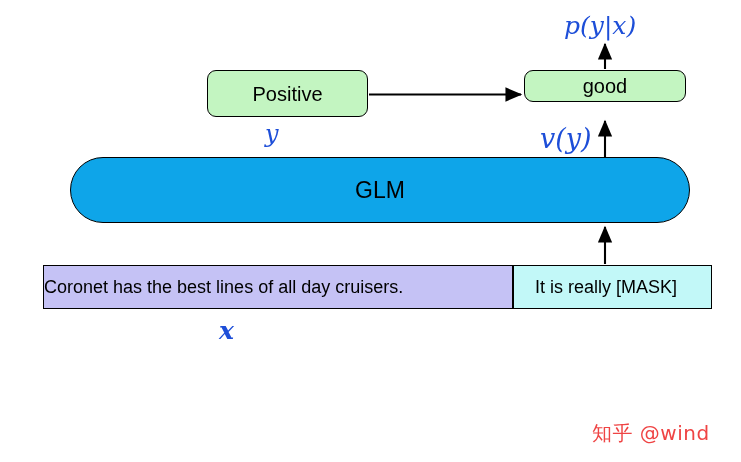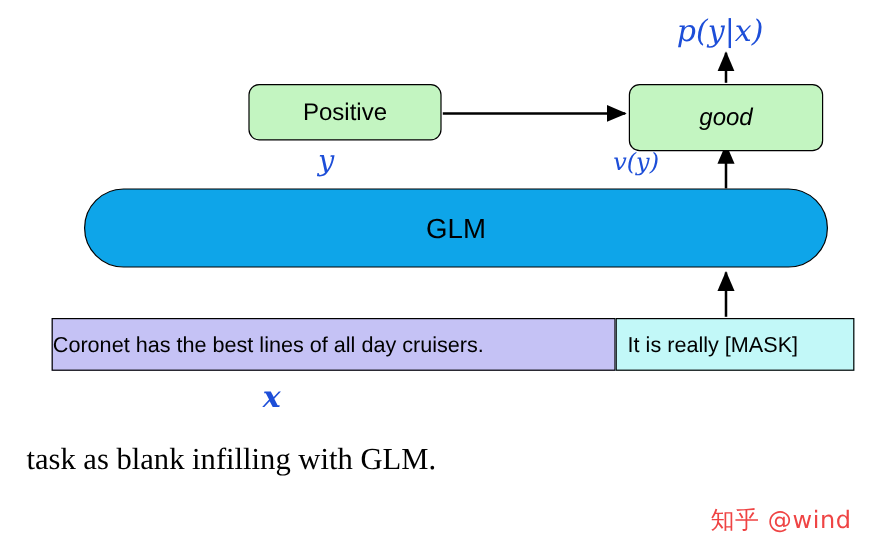--- a/index.html
+++ b/index.html
@@ -44,24 +44,23 @@
     top: 70px;
     width: 161px;
     height: 47px;
     border-radius: 9px;
     background: #c3f5c1;
   }
   #good-box {
     left: 524px;
     top: 70px;
     width: 162px;
-    height: 56px;
+    height: 32px;
     border-radius: 9px;
     background: #c3f5c1;
-    font-style: italic;
   }
 
   
   #glm-box {
     left: 70px;
     top: 157px;
     width: 620px;
     height: 66px;
     border-radius: 34px;
     background: #0ea5e9;
@@ -79,21 +78,21 @@
     justify-content: flex-start;
   }
   #mask-text-box {
     left: 513px;
     top: 265px;
     width: 199px;
     height: 44px;
     background: #c2f8f8;
     font-size: 18px;
     justify-content: flex-start;
-    padding-left: 9px;
+    padding-left: 21px;
   }
 
   
   .math-label {
     position: absolute;
     font-family: "DejaVu Serif", "Liberation Serif", serif;
     font-style: italic;
     color: #1d4ed8;
     white-space: nowrap;
     line-height: 1;
@@ -102,23 +101,23 @@
     left: 564px;
     top: 13px;
     font-size: 25px;
   }
   #label-y {
     left: 265px;
     top: 122px;
     font-size: 24px;
   }
   #label-v-y {
-    left: 511px;
+    left: 540px;
     top: 125px;
-    font-size: 20px;
+    font-size: 27px;
   }
   #label-x-bold {
     left: 219px;
     top: 318px;
     font-size: 25px;
     font-weight: bold;
   }
 
   
   #caption {
@@ -177,16 +176,15 @@
 
 <div class="math-label" id="label-p-y-given-x">p(y|x)</div>
 
 <div class="math-label" id="label-y">y</div>
 
 <div class="math-label" id="label-v-y">v(y)</div>
 
 <div class="math-label" id="label-x-bold">x</div>
 
 <div id="caption">
-  <div id="caption-line-2">task as blank infilling with GLM.</div>
 </div>
 
 <div id="watermark">知乎 @wind</div>
 
 </body></html>

